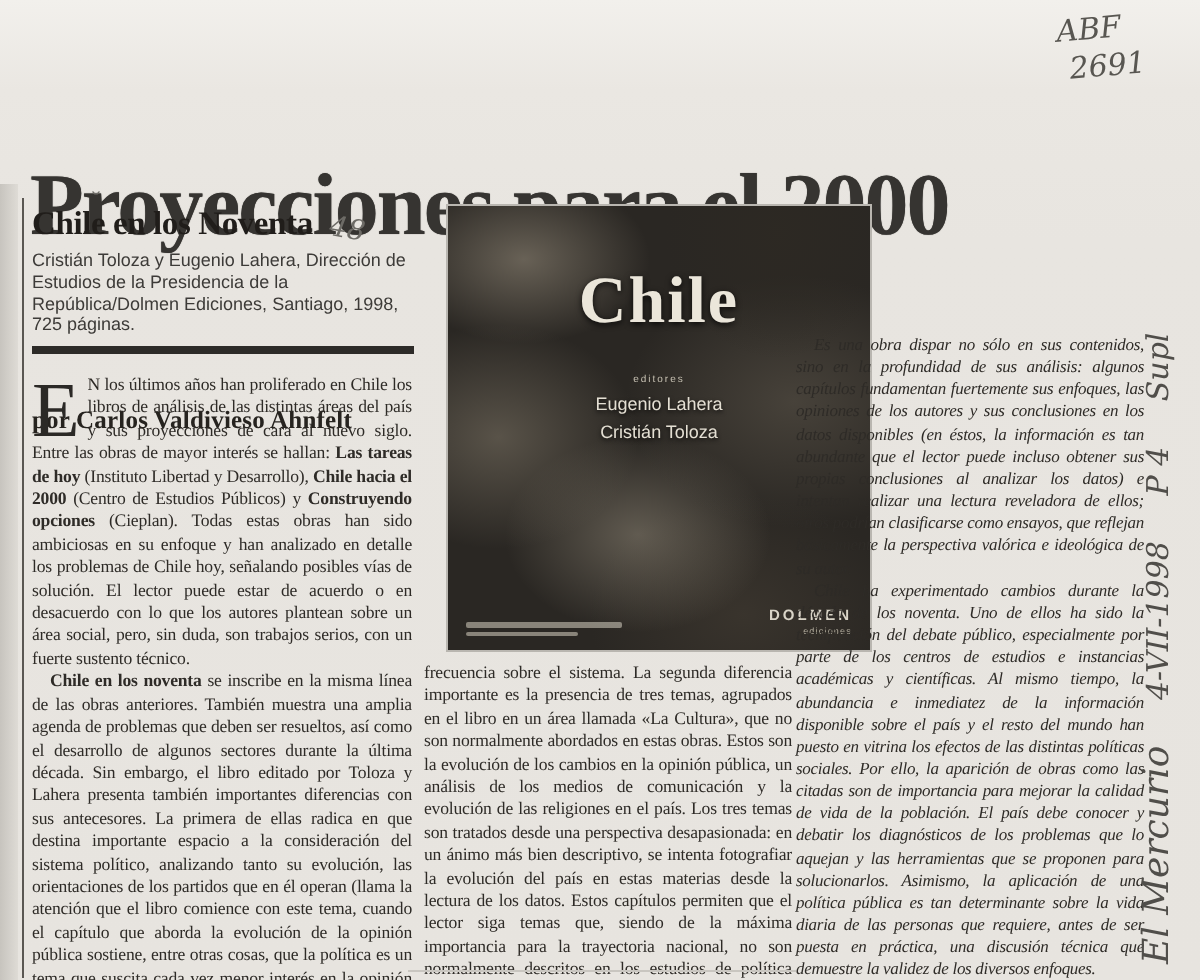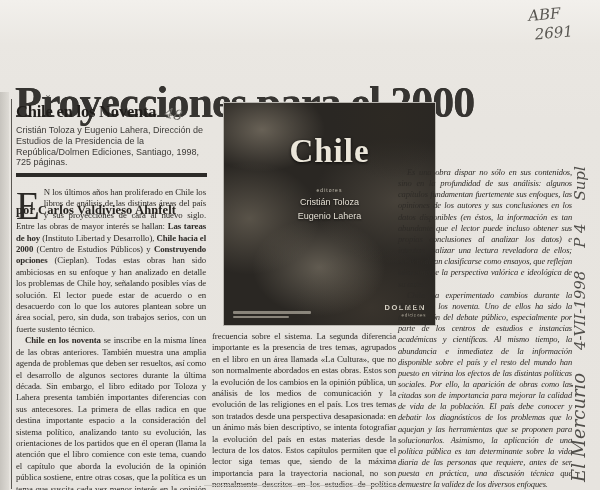--- a/index.html
+++ b/index.html
@@ -103,22 +103,22 @@
   </div>
 
   <div class="col col1">
     <p><span class="dropcap">E</span><span>N los últimos años han proliferado en Chile los libros de análisis de las distintas áreas del país y sus proyecciones de cara al nuevo siglo. Entre las obras de mayor interés se hallan: </span><span class="bold">Las tareas de hoy</span><span> (Instituto Libertad y Desarrollo), </span><span class="bold">Chile hacia el 2000</span><span> (Centro de Estudios Públicos) y </span><span class="bold">Construyendo opciones</span><span> (Cieplan). Todas estas obras han sido ambiciosas en su enfoque y han analizado en detalle los problemas de Chile hoy, señalando posibles vías de solución. El lector puede estar de acuerdo o en desacuerdo con lo que los autores plantean sobre un área social, pero, sin duda, son trabajos serios, con un fuerte sustento técnico.</span></p>
     <p class="indent"><span class="bold">Chile en los noventa</span><span> se inscribe en la misma línea de las obras anteriores. También muestra una amplia agenda de problemas que deben ser resueltos, así como el desarrollo de algunos sectores durante la última década. Sin embargo, el libro editado por Toloza y Lahera presenta también importantes diferencias con sus antecesores. La primera de ellas radica en que destina importante espacio a la consideración del sistema político, analizando tanto su evolución, las orientaciones de los partidos que en él operan (llama la atención que el libro comience con este tema, cuando el capítulo que aborda la evolución de la opinión pública sostiene, entre otras cosas, que la política es un tema que suscita cada vez menor interés en la opinión pública) y las opiniones que se expresan con mayor</span></p>
   </div>
 
   <div class="cover">
     <div class="cover-title">Chile</div>
     <div class="cover-editors">editores</div>
+    <div class="cover-editor">Eugenio Lahera</div>
     <div class="cover-editor">Cristián Toloza</div>
-    <div class="cover-editor">Eugenio Lahera</div>
     <div class="cover-bottom">
       <div>
         <div class="smudge s1"></div>
         <div class="smudge s2"></div>
       </div>
       <div>
         <div class="cover-publisher">DOLMEN</div>
         <div class="cover-publisher-sub">ediciones</div>
       </div>
     </div>

